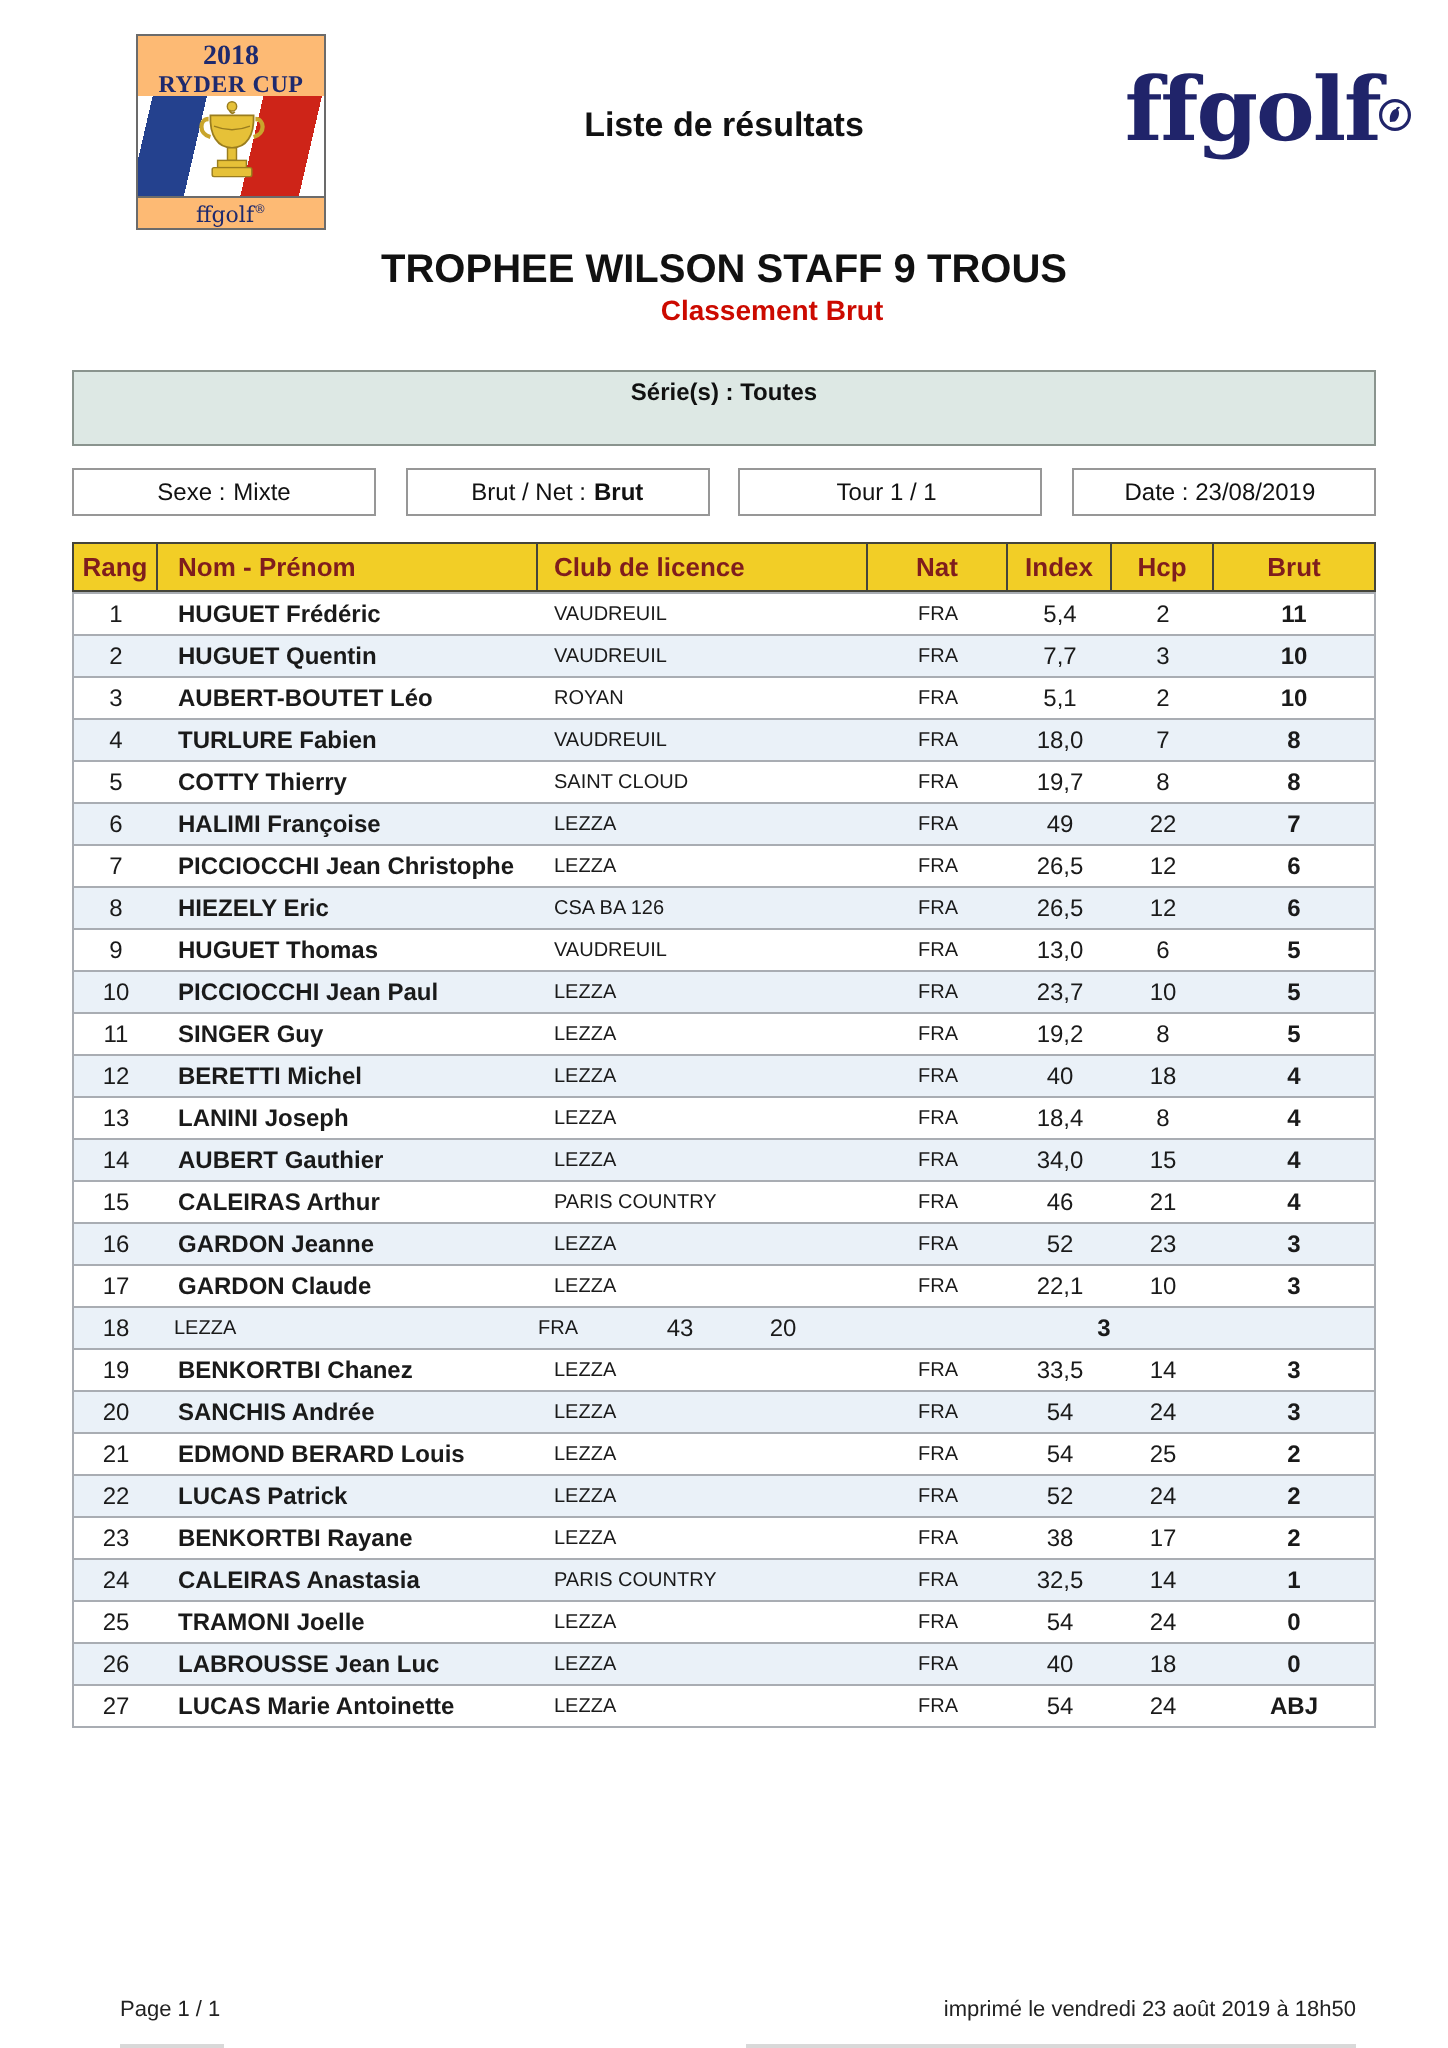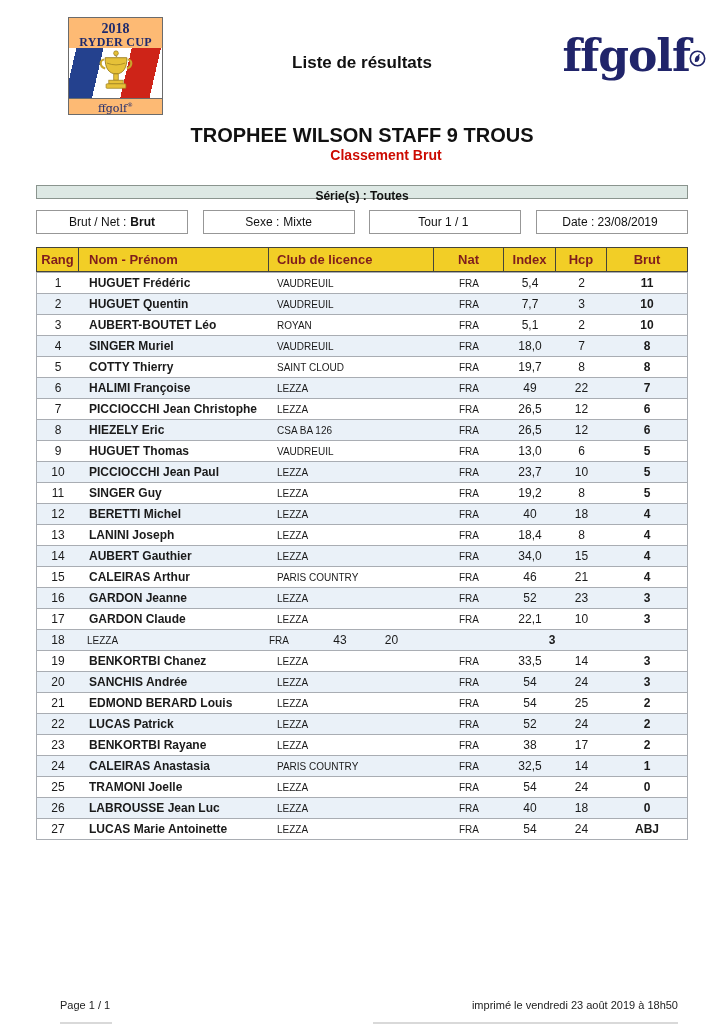--- a/index.html
+++ b/index.html
@@ -39,21 +39,21 @@
     color:#20246a; letter-spacing:-1px;
   }
   .rooster-circle { position:absolute; right:-16px; top:-4px; }
 
   
   .main-title { text-align:center; font-size:20px; font-weight:bold; margin-top:3px; line-height:24px; color:#111; }
   .sub-title  { text-align:center; font-size:14px; font-weight:bold; line-height:17px;padding-left:48px; }
 
   
   .series-bar {
-    margin:21px 36px 0; height:14px; line-height:20px;
+    margin:21px 36px 0; height:38px; line-height:20px;
     background:#dde8e4; border:1px solid #8a948e;
     text-align:center; font-size:12px; font-weight:bold; color:#111;
   }
   .info-row { margin:11px 36px 0; display:flex; justify-content:space-between; }
   .info-box {
     width:152px; height:24px; line-height:22px; border:1px solid #979797;
     background:#fff; text-align:center; font-size:12px; color:#111;
   }
   .info-box .val { margin-left:4px; }
   .info-box .val.bold { font-weight:bold; }
@@ -131,24 +131,24 @@
     </div>
   </div>
 
   <div class="main-title">TROPHEE WILSON STAFF 9 TROUS</div>
   <div class="sub-title" style="color:#cc0a00;">Classement Brut</div>
 
   <div class="series-bar">Série(s) : Toutes</div>
 
   <div class="info-row">
     <div class="info-box">
+      <span>Sexe :</span><span class="val">Mixte</span>
+    </div>
+    <div class="info-box">
       <span>Brut / Net :</span><span class="val bold">Brut</span>
-    </div>
-    <div class="info-box">
-      <span>Sexe :</span><span class="val">Mixte</span>
     </div>
     <div class="info-box">
       <span>Tour 1 / 1</span><span class="val"></span>
     </div>
     <div class="info-box">
       <span>Date : 23/08/2019</span><span class="val"></span>
     </div>
   </div>
 
   <div class="results">
@@ -185,21 +185,21 @@
           <div class="c-rang">3</div>
           <div class="c-nom">AUBERT-BOUTET Léo</div>
           <div class="c-club">ROYAN</div>
           <div class="c-nat">FRA</div>
           <div class="c-index">5,1</div>
           <div class="c-hcp">2</div>
           <div class="c-brut">10</div>
         </div>
         <div class="trow alt">
           <div class="c-rang">4</div>
-          <div class="c-nom">SINGER Muriel</div>
+          <div class="c-nom">TURLURE Fabien</div>
           <div class="c-club">VAUDREUIL</div>
           <div class="c-nat">FRA</div>
           <div class="c-index">18,0</div>
           <div class="c-hcp">7</div>
           <div class="c-brut">8</div>
         </div>
         <div class="trow">
           <div class="c-rang">5</div>
           <div class="c-nom">COTTY Thierry</div>
           <div class="c-club">SAINT CLOUD</div>

